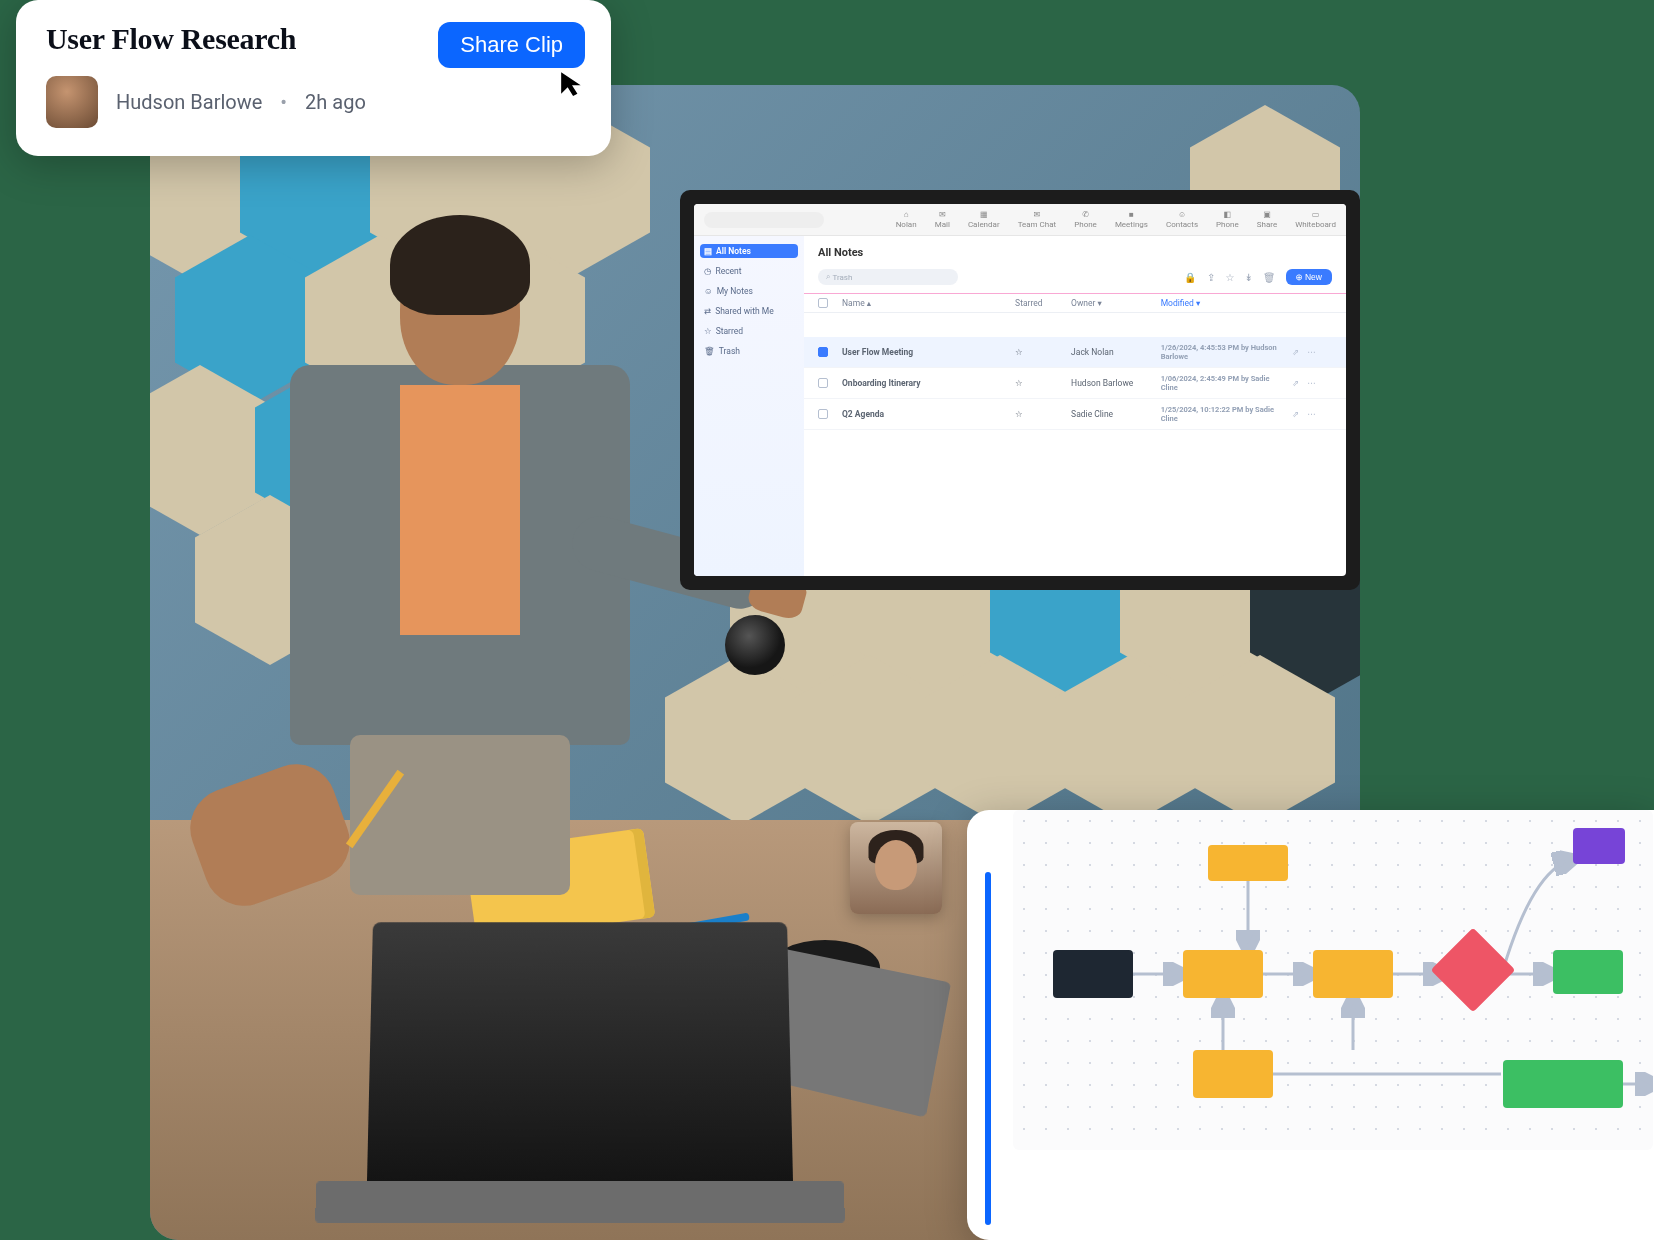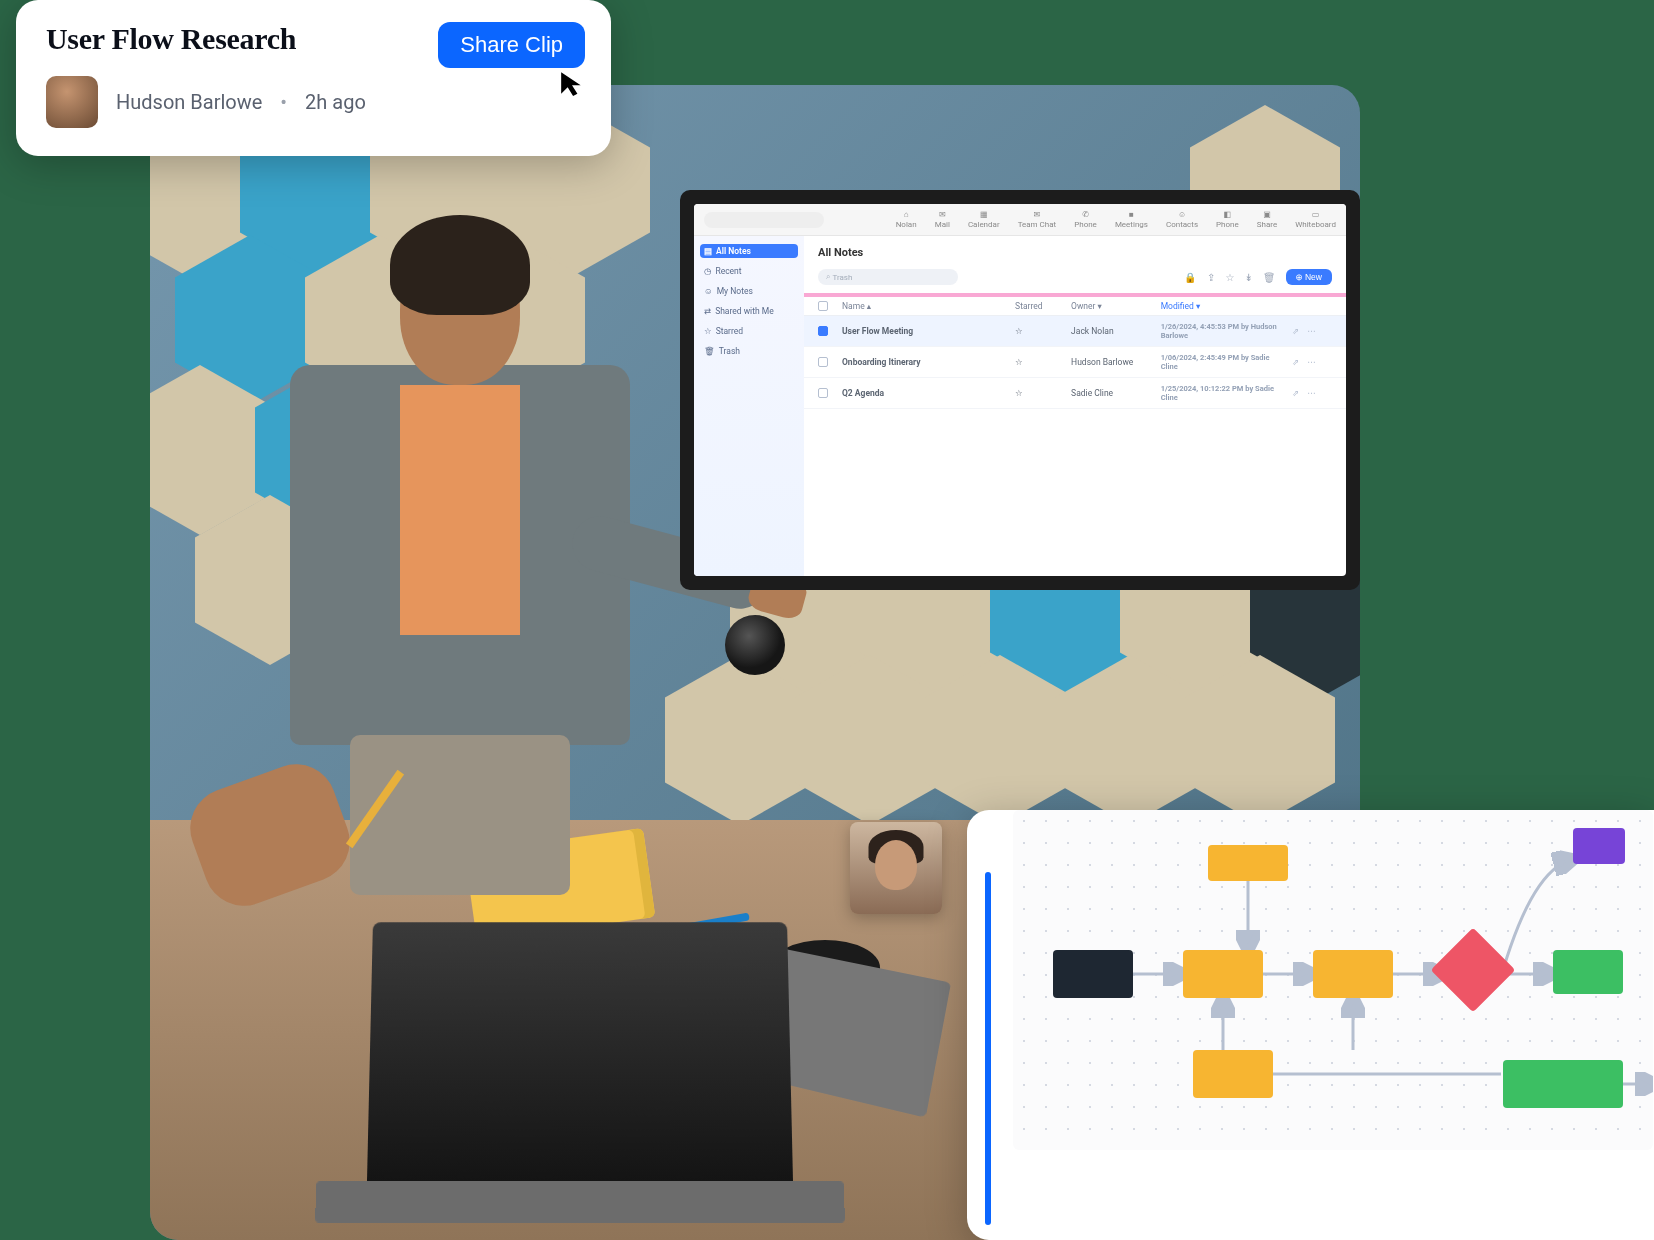--- a/index.html
+++ b/index.html
@@ -54,23 +54,23 @@
   .ws-body { display:flex; flex:1; min-height:0; }
   .ws-side { width:110px; padding:8px 6px; background:linear-gradient(180deg,#f5f7ff,#eef4ff); display:flex; flex-direction:column; gap:6px; }
   .ws-side .item { color:#5a6b8a; font-size:8.5px; display:flex; align-items:center; gap:4px; padding:2px 4px; border-radius:4px; }
   .ws-side .item.active { background:#3a7bff; color:#fff; font-weight:600; }
   .ws-main { flex:1; display:flex; flex-direction:column; }
   .ws-main h3 { font-size:11px; font-weight:700; color:#333; padding:10px 14px 6px; }
   .notes-toolbar { display:flex; align-items:center; gap:10px; padding:4px 14px 8px; }
   .notes-search { width:140px; height:16px; background:#eef1f6; border-radius:8px; color:#a4adba; font-size:8px; display:flex; align-items:center; padding:0 8px; }
   .tool-icons { margin-left:auto; display:flex; gap:10px; color:#9aa4b5; font-size:10px;}
   .notes-new { background:#3a7bff; color:#fff; font-size:8.5px; padding:3px 10px; border-radius:6px; border:none; }
-  .notes-head { display:grid; grid-template-columns:18px 2fr 50px 1fr 1.5fr 40px; gap:6px; padding:4px 14px; font-size:8.5px; color:#7a8497; border-top:4px solid #f9a8d4; border-bottom:1px solid #eceff4; align-items:center;}
+  .notes-head { display:grid; grid-template-columns:18px 2fr 50px 1fr 1.5fr 40px; gap:6px; padding:4px 14px; font-size:8.5px; color:#7a8497; border-top:1px solid #f9a8d4; border-bottom:1px solid #eceff4; align-items:center;}
   .notes-row { display:grid; grid-template-columns:18px 2fr 50px 1fr 1.5fr 40px; gap:6px; padding:6px 14px; font-size:8.5px; color:#5c6572; border-bottom:1px solid #f2f4f8; align-items:center;}
-  .notes-row.sel { background:#eef4ff; }
+  .notes-row.sel { background:#eef4ff;margin-top:24px; }
   .chk { width:10px; height:10px; border:1px solid #b5bfd0; border-radius:2px; }
   .chk.on{ background:#3a7bff; border-color:#3a7bff; }
   .mod-col { color:#3a7bff; }
   .row-meta { color:#93a0b5; font-size:7.5px; line-height:1.2;font-weight:bold; }
   .row-actions { color:#b6c0d2; letter-spacing:3px; }
 
   
   .pip { position:absolute; left:850px; top:822px; width:92px; height:92px; border-radius:8px; overflow:hidden; box-shadow:0 4px 16px rgba(0,0,0,.25); background:linear-gradient(180deg,#cdb7a0,#8a6b55); }
   .pip .face { position:absolute; left:50%; top:18px; transform:translateX(-50%); width:42px; height:50px; background:#c79a78; border-radius:50% 50% 45% 45%; }
   .pip .hair { position:absolute; left:50%; top:8px; transform:translateX(-50%); width:55px; height:34px; background:#2d221c; border-radius:50% 50% 20% 20%; }

